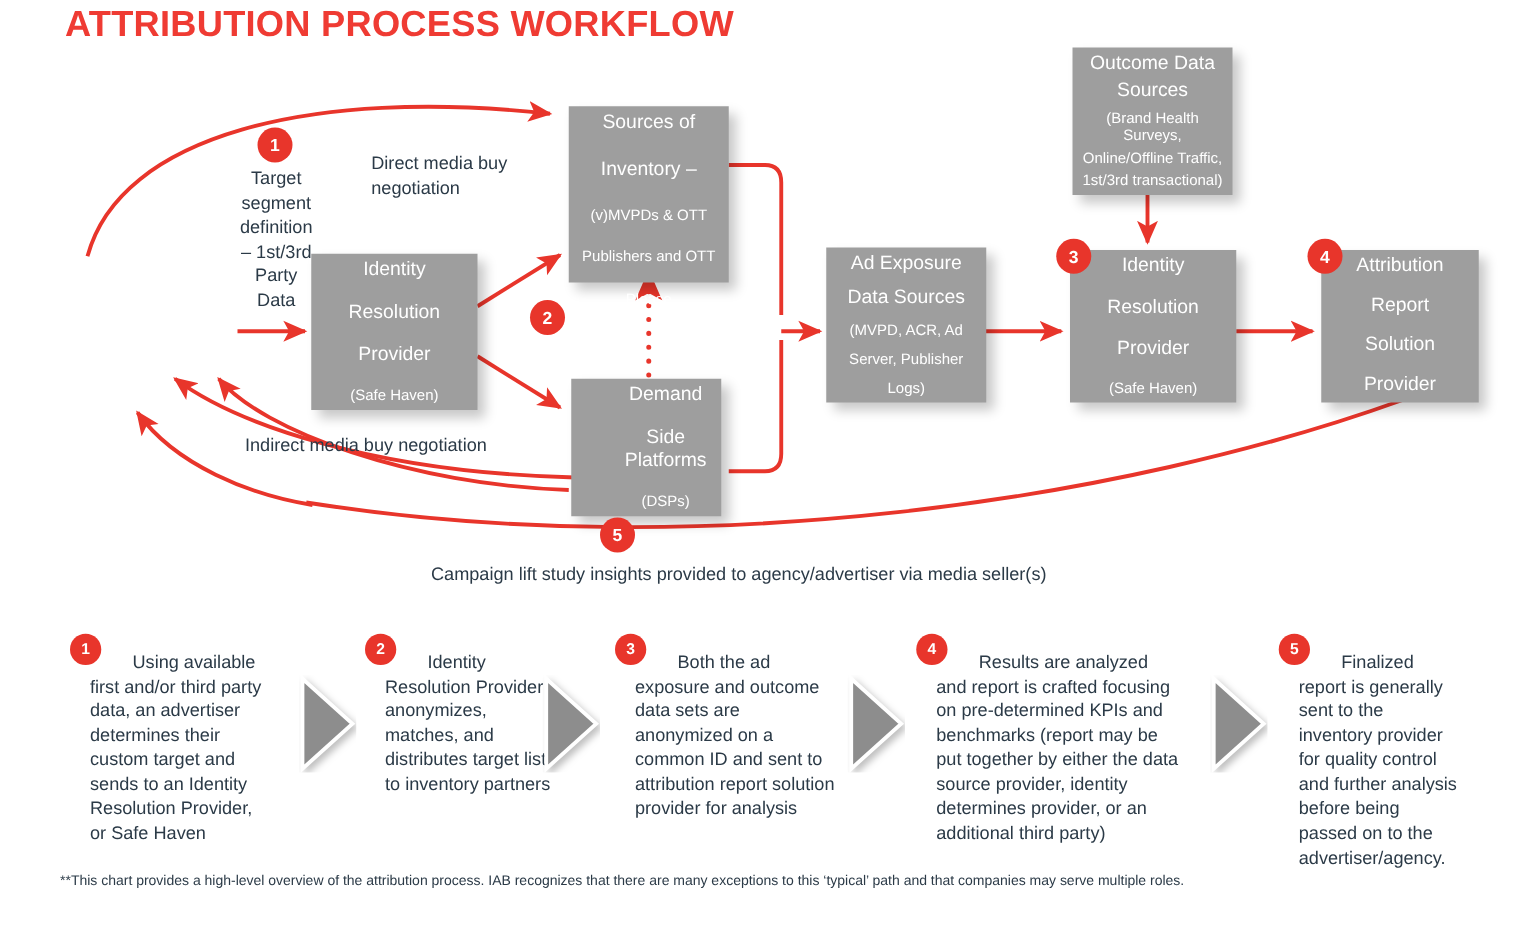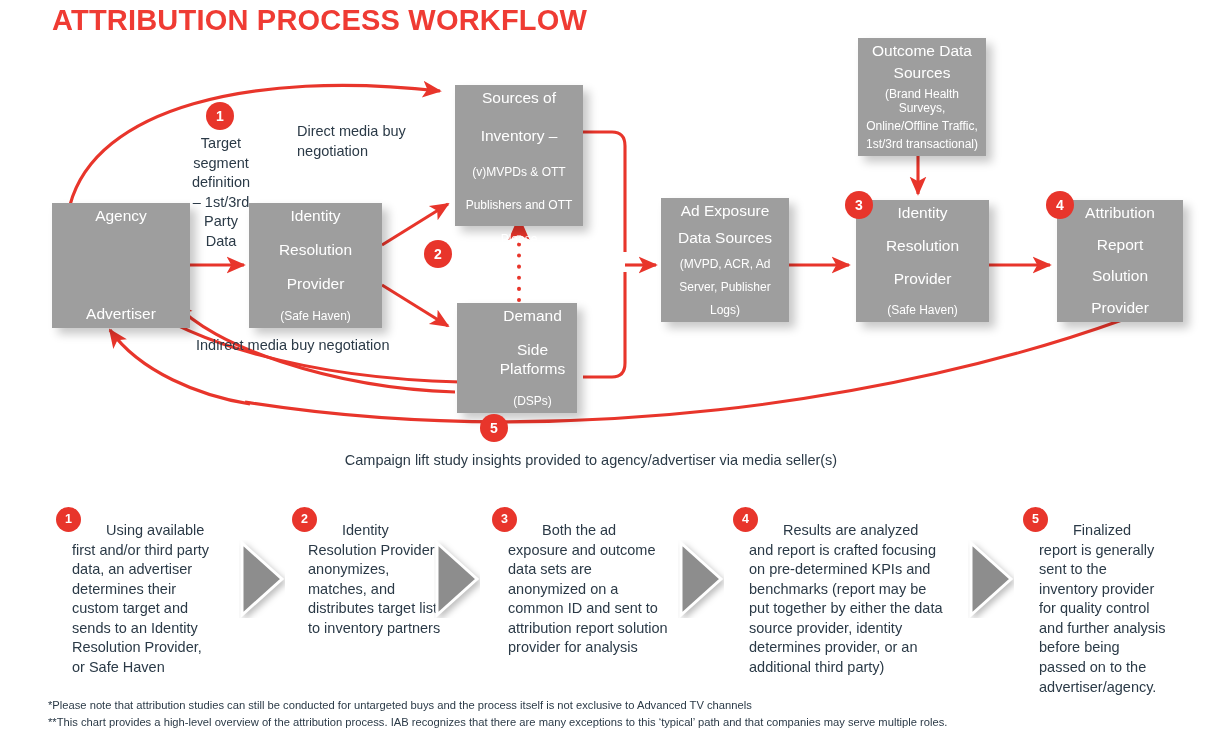--- a/index.html
+++ b/index.html
@@ -112,24 +112,20 @@
       <line x1="918" y1="156" x2="918" y2="194" marker-end="url(#ah)"></line>
 
       <line x1="989" y1="265" x2="1050" y2="265" marker-end="url(#ah)"></line>
 
       <path d="M 1122,320 C 900,400 560,452 245,402"></path>
       <path d="M 250,404 C 200,396 140,372 110,330" marker-end="url(#ah)"></path>
 
     </g>
   </svg>
 
-  <div class="box" style="left:52px;top:203px;width:138px;height:125px;">
-    <span class="t1">Agency</span>
-    <span class="t1">Advertiser</span>
-  </div>
 
   <div class="box" style="left:249px;top:203px;width:133px;height:125px;">
     <span class="t1">Identity</span>
     <span class="t1">Resolution</span>
     <span class="t1">Provider</span>
     <span class="t3">(Safe Haven)</span>
   </div>
 
   <div class="box" style="left:455px;top:85px;width:128px;height:141px;gap:19px;">
     <span class="t1">Sources of</span>
@@ -184,21 +180,21 @@
   <div class="lbl" style="left:185px;top:134px;width:72px;white-space:pre-line;">Target
 segment
 definition
 – 1st/3rd
 Party
 Data</div>
 
   <div class="lbl" style="left:297px;top:122px;width:150px;white-space:pre-line;text-align:left;">Direct media buy
 negotiation</div>
 
-  <div class="lbl" style="left:196px;top:336px;width:220px;text-align:left;">Indirect media buy negotiation</div>
+  <div class="lbl" style="left:196px;top:348px;width:220px;text-align:left;">Indirect media buy negotiation</div>
 
   <div class="lbl" style="left:336px;top:451px;width:510px;">Campaign lift study insights provided to agency/advertiser via media seller(s)</div>
 
   <div class="stepblock" style="left:56px;width:170px;">
     <div class="dot">1</div>
     <p class="body">Using available first and/or third party data, an advertiser determines their custom target and sends to an Identity Resolution Provider, or Safe Haven</p>
   </div>
   <svg class="chev" style="left:239px;" viewBox="0 0 46 78" xmlns="http://www.w3.org/2000/svg">
     <path d="M3,3 L43,39 L3,75 Z" fill="#8d8d8d" stroke="#ffffff" stroke-width="3" style="filter:drop-shadow(3px 3px 3px rgba(0,0,0,.25));"></path>
   </svg>
@@ -226,17 +222,16 @@
   <svg class="chev" style="left:968px;" viewBox="0 0 46 78" xmlns="http://www.w3.org/2000/svg">
     <path d="M3,3 L43,39 L3,75 Z" fill="#8d8d8d" stroke="#ffffff" stroke-width="3" style="filter:drop-shadow(3px 3px 3px rgba(0,0,0,.25));"></path>
   </svg>
 
   <div class="stepblock" style="left:1023px;width:162px;">
     <div class="dot">5</div>
     <p class="body">Finalized report is generally sent to the inventory provider for quality control and further analysis before being passed on to the advertiser/agency.</p>
   </div>
 
   <div id="notes">
-    <div>*Please note that attribution studies can still be conducted for untargeted buys and the process itself is not exclusive to Advanced TV channels</div>
     <div>**This chart provides a high-level overview of the attribution process. IAB recognizes that there are many exceptions to this ‘typical’ path and that companies may serve multiple roles.</div>
   </div>
 
 </div>
 
 </body></html>

